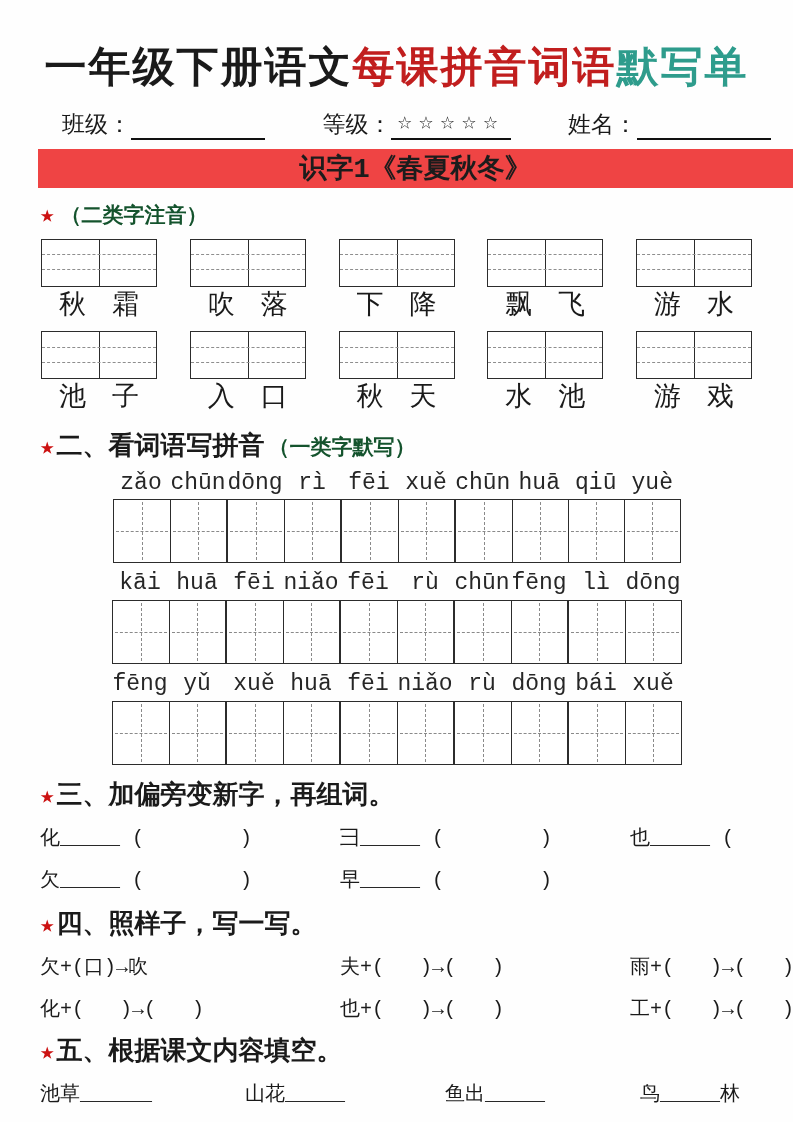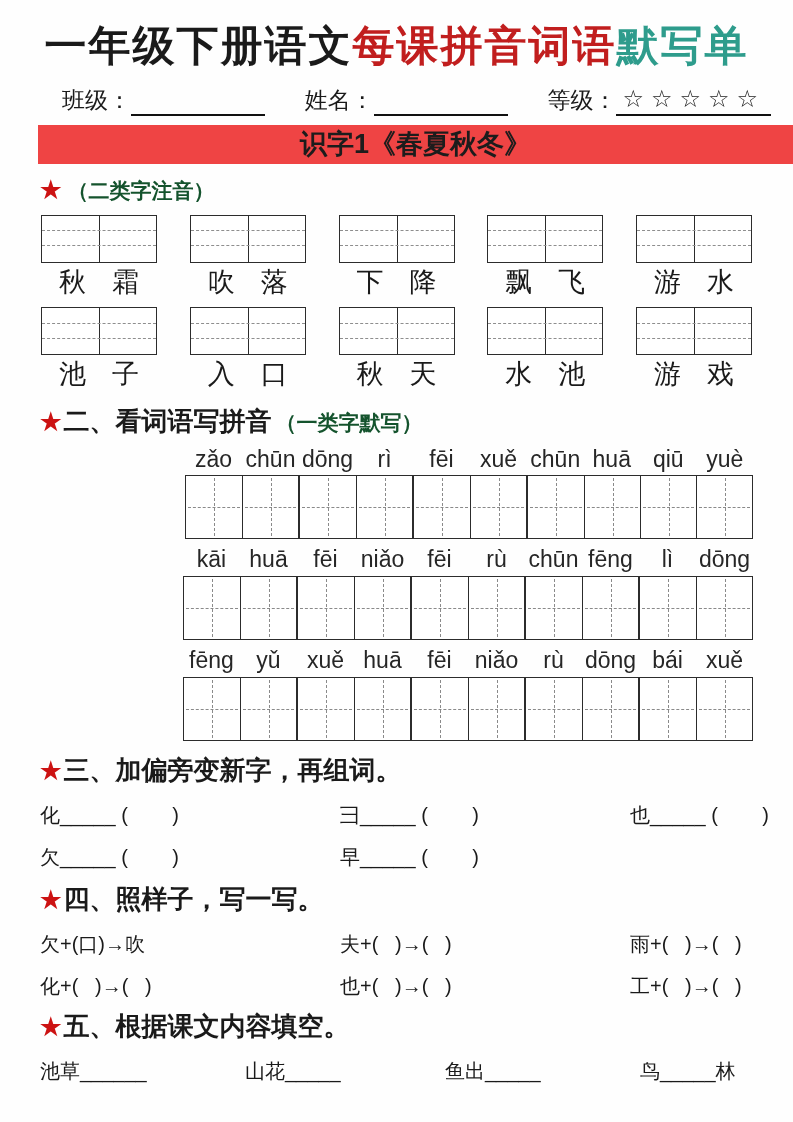--- a/index.html
+++ b/index.html
@@ -1,19 +1,19 @@
 <!DOCTYPE html>
 <html><head>
 <meta charset="utf-8">
 <style>
   html,body{margin:0;padding:0;background:#ffffff;}
   .page{
     position:relative;width:793px;height:1122px;background:#fefefe;overflow:hidden;
-    font-family:Liberation Sans, sans-serif;color:#1a1a1a;
-    box-sizing:border-box;padding-top:20px;
+    font-family:Liberation Mono, monospace;color:#1a1a1a;
+    box-sizing:border-box;padding-top:44px;
   }
   
   .title{ text-align:center;font-size:42px;font-weight:bold;letter-spacing:2px;line-height:1.25; }
   .title .t-red{color:#c11e1e;}
   .title .t-teal{color:#2e9c8c;}
   
   .info-row{
     display:flex;align-items:flex-end;justify-content:space-between;
     margin-top:12px;padding:0 22px 0 62px;font-size:23px;
   }
@@ -35,21 +35,21 @@
   
   .s1-row{display:flex;justify-content:space-between;margin-top:10px;}
   .s1-col{display:flex;flex-direction:column;align-items:center;width:118px;}
   .s1-box{position:relative;width:116px;height:48px;border:1.6px solid #2c2c2c;background:#fff;box-sizing:border-box;}
   .s1-box .vd{position:absolute;top:0;bottom:0;left:50%;border-left:1.6px solid #2c2c2c;}
   .s1-box .hd{position:absolute;left:0;right:0;border-top:1.3px dashed #8e8e8e;}
   .s1-box .d1{top:32%;}
   .s1-box .d2{top:64%;}
   .s1-word{display:flex;justify-content:center;gap:26px;font-size:27px;margin-top:5px;line-height:1.1;}
   
-  .s2-row{display:flex;justify-content:flex-end;margin-top:7px;}
+  .s2-row{display:flex;justify-content:center;margin-top:7px;}
   .s2-group{display:flex;flex-direction:column;}
   .s2-pinyin{display:flex;font-size:23px;color:#262626;margin-bottom:2px;}
   .s2-pinyin span{flex:1;text-align:center;line-height:1.2;}
   .s2-boxes{display:flex;border:1.8px solid #2c2c2c;background:#fff;width:max-content;}
   .sq{position:relative;width:56px;height:62px;box-sizing:border-box;}
   .sq + .sq{border-left:1.8px solid #2c2c2c;}
   .sq::before{content:"";position:absolute;left:50%;top:2px;bottom:2px;border-left:1.4px dashed #8a8a8a;}
   .sq::after{content:"";position:absolute;top:50%;left:2px;right:2px;border-top:1.4px dashed #8a8a8a;}
   
   .fill-row{display:grid;font-size:20px;line-height:1.5;margin-top:12px;white-space:pre;}
@@ -65,26 +65,26 @@
   <div class="title">
     <span>一年级下册语文</span><span class="t-red">每课拼音词语</span><span class="t-teal">默写单</span>
   </div>
 
   <div class="info-row">
     <span class="info-item">
       <span>班级：</span>
       <span class="uline"></span>
     </span>
     <span class="info-item">
+      <span>等级：</span>
+      <span class="star-line">☆☆☆☆☆</span>
+    </span>
+    <span class="info-item">
       <span>姓名：</span>
       <span class="uline"></span>
-    </span>
-    <span class="info-item">
-      <span>等级：</span>
-      <span class="star-line">☆☆☆☆☆</span>
     </span>
   </div>
 
   <div class="banner" id="banner" style="background: #ef4444;">识字1《春夏秋冬》</div>
 
   <div class="content">
 
     <div class="sec-head">
       <span class="sec-star">★</span>
       <span class="sec-note">（二类字注音）</span>

